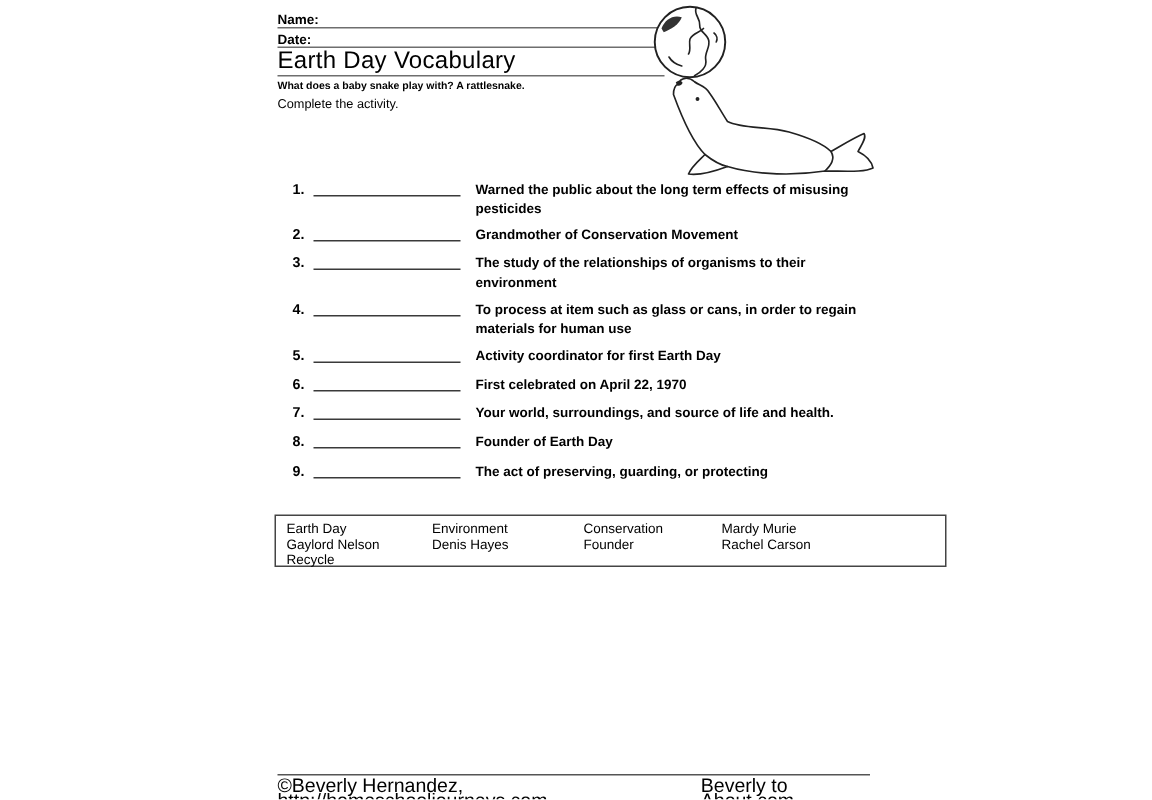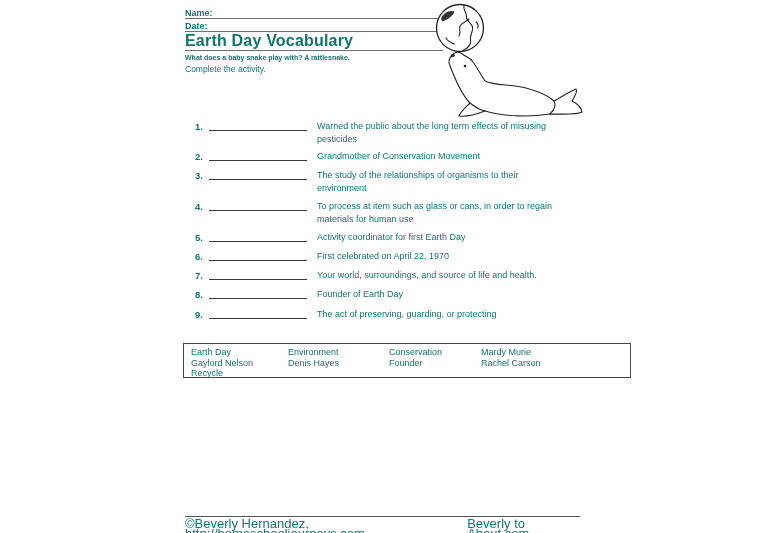--- a/index.html
+++ b/index.html
@@ -3,60 +3,60 @@
 <meta charset="utf-8">
 <style>
   html, body { margin: 0; padding: 0; background: #ffffff; }
   #page {
     position: relative;
     width: 768px;
     height: 533px;
     background: #ffffff;
     overflow: hidden;
     font-family: "Liberation Sans", "DejaVu Sans", sans-serif;
-    color: #0f766e;
+    color: #000000;
   }
   .abs { position: absolute; }
 
   
   .write-line {
     left: 185px;
     width: 258px;
     border-bottom: 1px solid #6e6e6e;
     font-size: 9px;
     font-weight: bold;
     line-height: 10px;
     height: 10px;
   }
   #name-line { top: 8px; }
   #date-line { top: 21px; }
   #title-block {
     left: 185px; top: 32px; width: 258px;
     border-bottom: 1px solid #6e6e6e;
-    font-size: 16px; font-weight: 700;
+    font-size: 16px; font-weight: 400;
     line-height: 18px; height: 18px;
     letter-spacing: 0.2px;
   }
   #riddle { left: 185px; top: 54px; font-size: 7px; font-weight: bold; }
   #instruction { left: 185px; top: 64px; font-size: 8.5px; font-weight: normal; }
 
   
   #illustration { left: 433px; top: 2px; }
 
   
   .q-row { left: 195px; display: flex; align-items: flex-start; }
   .q-num { width: 14px; font-size: 9.5px; font-weight: bold; line-height: 13px; }
   .q-blank {
     width: 98px; height: 10px;
     border-bottom: 1.5px solid #3a3a3a;
     margin-right: 10px;
   }
   .q-desc {
     width: 285px;
-    font-size: 9px; font-weight: normal;
+    font-size: 9px; font-weight: bold;
     line-height: 13px;
     white-space: pre-line;
   }
 
   
   #word-bank {
     left: 183px; top: 343px; width: 448px; height: 35px;
     border: 1px solid #444;
     box-sizing: border-box;
   }

